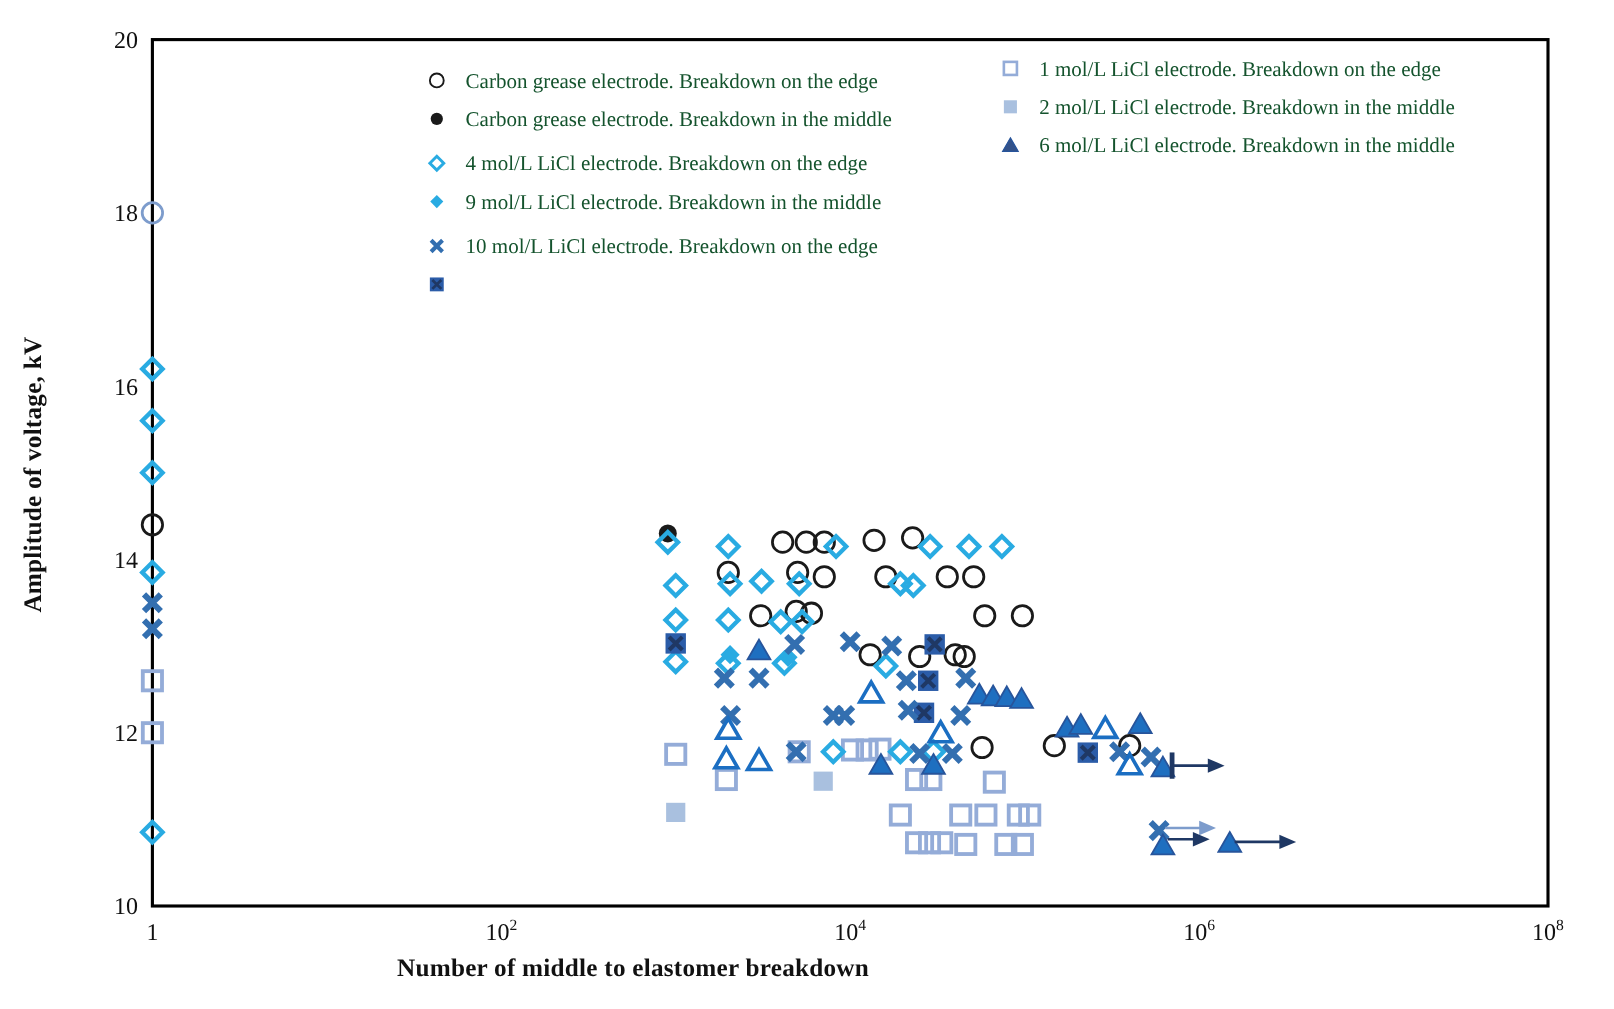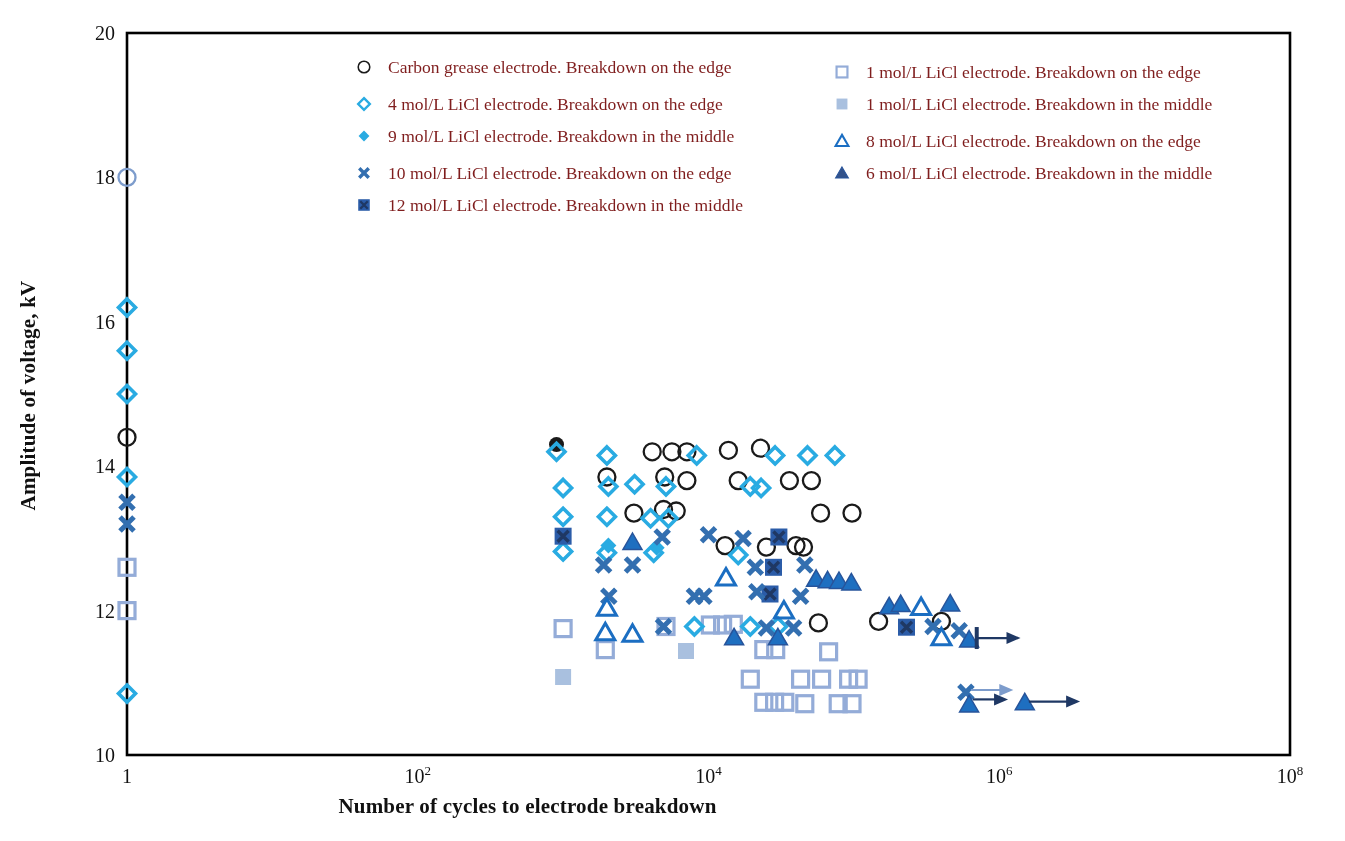--- a/index.html
+++ b/index.html
@@ -6,25 +6,25 @@
   #stage{position:relative;width:1345px;height:841px;background:#fff;
          font-family:"Liberation Serif", serif;overflow:hidden;}
   #chart{position:absolute;left:0;top:0;}
   .axis-title{position:absolute;font-weight:bold;font-size:21px;color:#111;letter-spacing:.2px;}
   #x-title{left:0;top:794px;width:1345px;text-align:center;transform:translateX(-145px);}
   #x-title span{display:inline-block;}
   #y-title{left:-142px;top:383px;width:340px;text-align:center;
            transform:rotate(-90deg);transform-origin:center;}
   .legend-col{position:absolute;display:flex;flex-direction:column;}
   #legend-col1{left:352px;top:54px;}
-  #legend-col2{left:830px;top:59px;}
+  #legend-col2{left:830px;top:44px;}
   .legend-row{display:flex;align-items:center;height:26px;margin-bottom:6px;}
   .legend-row.gap{margin-top:5px;}
   .legend-row svg{flex:0 0 24px;margin-right:12px;}
-  .legend-label{font-size:17.5px;color:#7f1d1d;white-space:nowrap;}
+  .legend-label{font-size:17.5px;color:#14532d;white-space:nowrap;}
 </style>
 </head>
 <body>
 
 <div id="stage">
   <svg id="chart" width="1345" height="841" viewBox="0 0 1345 841">
       <rect x="127" y="33" width="1163" height="722" fill="none" stroke="#000000" stroke-width="2.6"></rect>
       <text x="127" y="783" text-anchor="middle" font-size="20" fill="#111" font-family="&quot;Liberation Serif&quot;, serif"><tspan>1</tspan></text>
       <text x="417.75" y="783" text-anchor="middle" font-size="20" fill="#111" font-family="&quot;Liberation Serif&quot;, serif"><tspan>10</tspan><tspan dy="-8" font-size="13">2</tspan></text>
       <text x="708.5" y="783" text-anchor="middle" font-size="20" fill="#111" font-family="&quot;Liberation Serif&quot;, serif"><tspan>10</tspan><tspan dy="-8" font-size="13">4</tspan></text>
@@ -428,34 +428,42 @@
       <g>
         <line x1="973.0161996293991" y1="699.4060000000001" x2="998.0739485414064" y2="699.4060000000001" stroke="#1F3864" stroke-width="2.2"></line>
         <path d="M1008.0739485414064 699.4060000000001 L994.0739485414064 693.4060000000001 L994.0739485414064 705.4060000000001 Z" fill="#1F3864"></path>
       </g>
       <g>
         <line x1="1028.923942478605" y1="701.572" x2="1070.1224760490445" y2="701.572" stroke="#1F3864" stroke-width="2.2"></line>
         <path d="M1080.1224760490445 701.572 L1066.1224760490445 695.572 L1066.1224760490445 707.572 Z" fill="#1F3864"></path>
       </g>
     </svg>
   <div class="axis-title" id="x-title">
-    <span>Number of cycles to electrode breakdown</span>
+    <span>Number of middle to elastomer breakdown</span>
   </div>
   <div class="axis-title" id="y-title">
     <span>Amplitude of voltage, kV</span>
   </div>
   <div class="legend-col" id="legend-col1">
       <div class="legend-row">
         <svg width="24" height="24" viewBox="-12 -12 24 24">
           <g>
             <circle r="5.78" fill="none" stroke="#1a1a1a" stroke-width="1.564"></circle>
           </g>
         </svg>
         <span class="legend-label">Carbon grease electrode. Breakdown on the edge</span>
       </div>
+      <div class="legend-row">
+        <svg width="24" height="24" viewBox="-12 -12 24 24">
+          <g>
+            <circle r="5.1000000000000005" fill="#1a1a1a"></circle>
+          </g>
+        </svg>
+        <span class="legend-label">Carbon grease electrode. Breakdown in the middle</span>
+      </div>
       <div class="legend-row gap">
         <svg width="24" height="24" viewBox="-12 -12 24 24">
           <g>
             <path d="M0 -5.78 L5.78 0 L0 5.78 L-5.78 0 Z" fill="none" stroke="#29ABE2" stroke-width="2.4480000000000004"></path>
           </g>
         </svg>
         <span class="legend-label">4 mol/L LiCl electrode. Breakdown on the edge</span>
       </div>
       <div class="legend-row">
         <svg width="24" height="24" viewBox="-12 -12 24 24">
@@ -473,47 +481,38 @@
         </svg>
         <span class="legend-label">10 mol/L LiCl electrode. Breakdown on the edge</span>
       </div>
       <div class="legend-row">
         <svg width="24" height="24" viewBox="-12 -12 24 24">
           <g>
             <rect x="-5.78" y="-5.78" width="11.56" height="11.56" fill="#2B5CA8"></rect>
             <path d="M-3.74 -3.74 L3.74 3.74 M3.74 -3.74 L-3.74 3.74" stroke="#1F3864" stroke-width="2.3120000000000003" fill="none"></path>
           </g>
         </svg>
-        <span class="legend-label">12 mol/L LiCl electrode. Breakdown in the middle</span>
       </div>
     </div>
   <div class="legend-col" id="legend-col2">
       <div class="legend-row">
         <svg width="24" height="24" viewBox="-12 -12 24 24">
           <g>
             <rect x="-5.44" y="-5.44" width="10.88" height="10.88" fill="none" stroke="#94ACD8" stroke-width="2.176"></rect>
           </g>
         </svg>
         <span class="legend-label">1 mol/L LiCl electrode. Breakdown on the edge</span>
       </div>
       <div class="legend-row">
         <svg width="24" height="24" viewBox="-12 -12 24 24">
           <g>
             <rect x="-5.44" y="-5.44" width="10.88" height="10.88" fill="#A9C0DF"></rect>
           </g>
         </svg>
-        <span class="legend-label">1 mol/L LiCl electrode. Breakdown in the middle</span>
-      </div>
-      <div class="legend-row gap">
-        <svg width="24" height="24" viewBox="-12 -12 24 24">
-          <g>
-            <path d="M0 -6.12 L6.460000000000001 5.1000000000000005 L-6.460000000000001 5.1000000000000005 Z" fill="none" stroke="#1B6EC2" stroke-width="2.04" stroke-linejoin="miter"></path>
-          </g>
-        </svg>
-        <span class="legend-label">8 mol/L LiCl electrode. Breakdown on the edge</span>
+        <span class="legend-label">2 mol/L LiCl electrode. Breakdown in the middle</span>
       </div>
       <div class="legend-row">
         <svg width="24" height="24" viewBox="-12 -12 24 24">
           <g>
             <path d="M0 -6.12 L6.460000000000001 5.1000000000000005 L-6.460000000000001 5.1000000000000005 Z" fill="#33528A" stroke="#27549B" stroke-width="1.02"></path>
           </g>
         </svg>
         <span class="legend-label">6 mol/L LiCl electrode. Breakdown in the middle</span>
       </div>
     </div>

